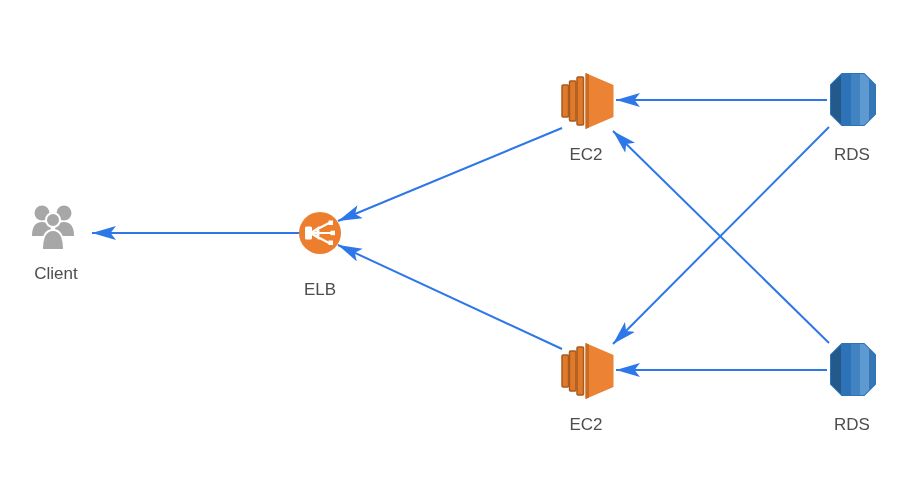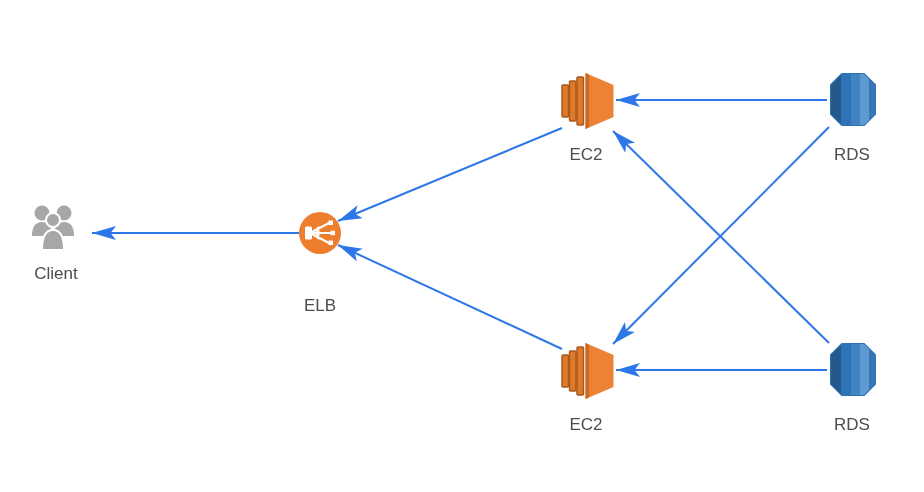--- a/index.html
+++ b/index.html
@@ -63,21 +63,21 @@
         </g>
         <rect x="30.5" y="9.5" width="4.5" height="4.5"></rect>
         <rect x="32.5" y="19.7" width="4.5" height="4.5"></rect>
         <rect x="30.5" y="29.5" width="4.5" height="4.5"></rect>
         <polygon points="15,22 21.5,19 21.5,25"></polygon>
         <polygon points="15,19.5 21.5,14.8 20.5,21"></polygon>
         <polygon points="15,24.5 21.5,29.2 20.5,23"></polygon>
       </g>
     </svg>
   </div>
-  <div class="node-label" style="left:320px;top:296px;">ELB</div>
+  <div class="node-label" style="left:320px;top:280px;">ELB</div>
 
   <div class="node" style="left:561px;top:73px;width:53px;height:56px;">
     <svg class="node-icon" width="53" height="56" viewBox="0 0 53 56">
       <g fill="#e07a2b" stroke="#a85a1e" stroke-width="1.5">
         <rect x="1" y="12" width="6.5" height="32" rx="1"></rect>
         <rect x="8.5" y="8" width="6.5" height="40" rx="1"></rect>
         <rect x="16" y="4" width="6.5" height="48" rx="1"></rect>
       </g>
       <path d="M24.5,0 L52.5,12 L52.5,44 L24.5,56 Z" fill="#ec8233"></path>
       <path d="M24.5,0 L28,1.5 L28,54.5 L24.5,56 Z" fill="#c96b22"></path>

